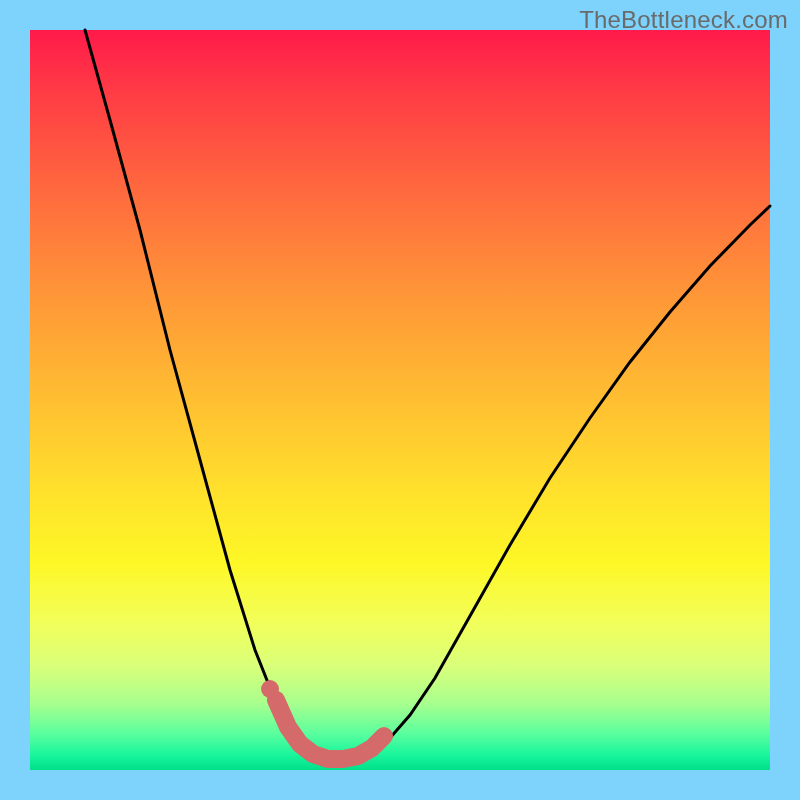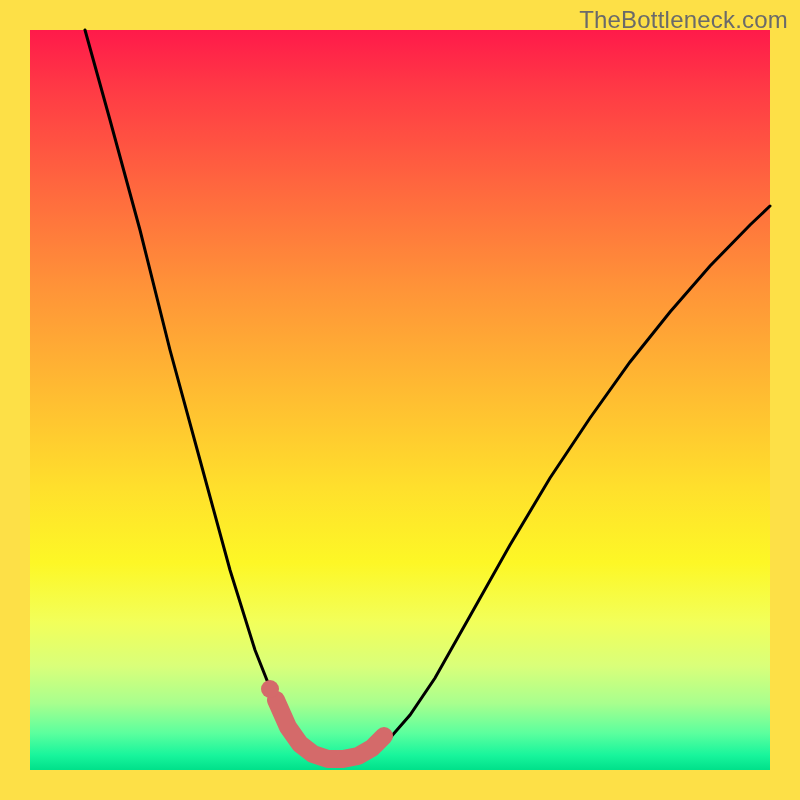--- a/index.html
+++ b/index.html
@@ -10,21 +10,21 @@
     background: #000;
     font-family: Arial, Helvetica, sans-serif;
     overflow: hidden;
   }
   .frame {
     position: absolute;
     left: 0;
     top: 0;
     width: 800px;
     height: 800px;
-    background: #fde047;
+    background: #7dd3fc;
   }
   .plot {
     position: absolute;
     left: 30px;
     top: 30px;
     width: 740px;
     height: 740px;
     
     background: linear-gradient(
       to bottom,

